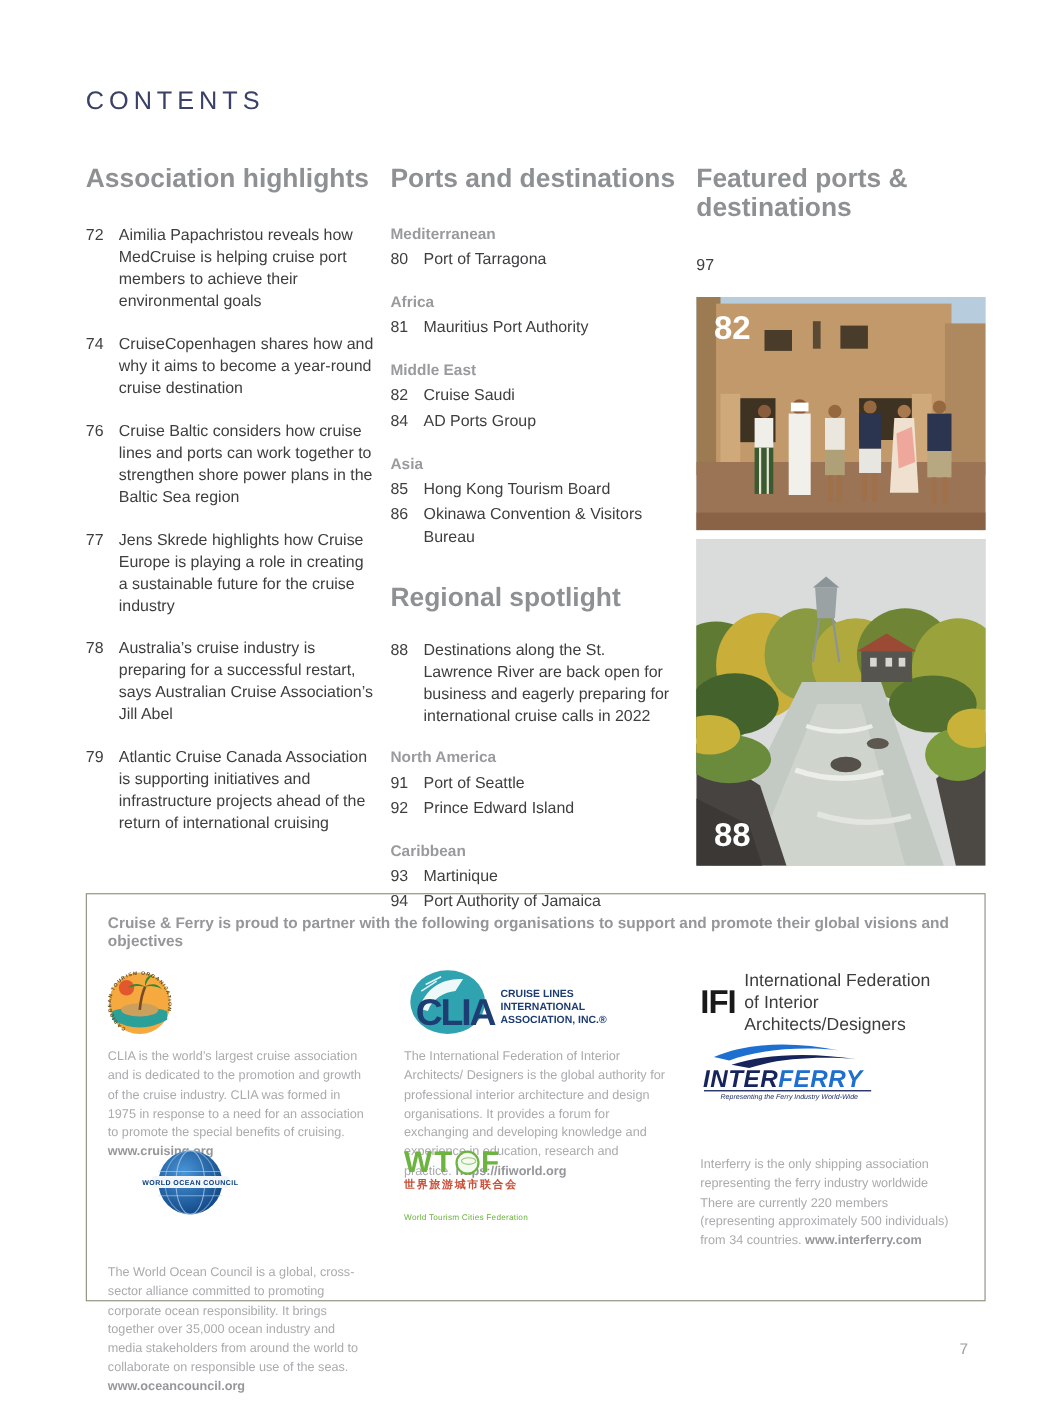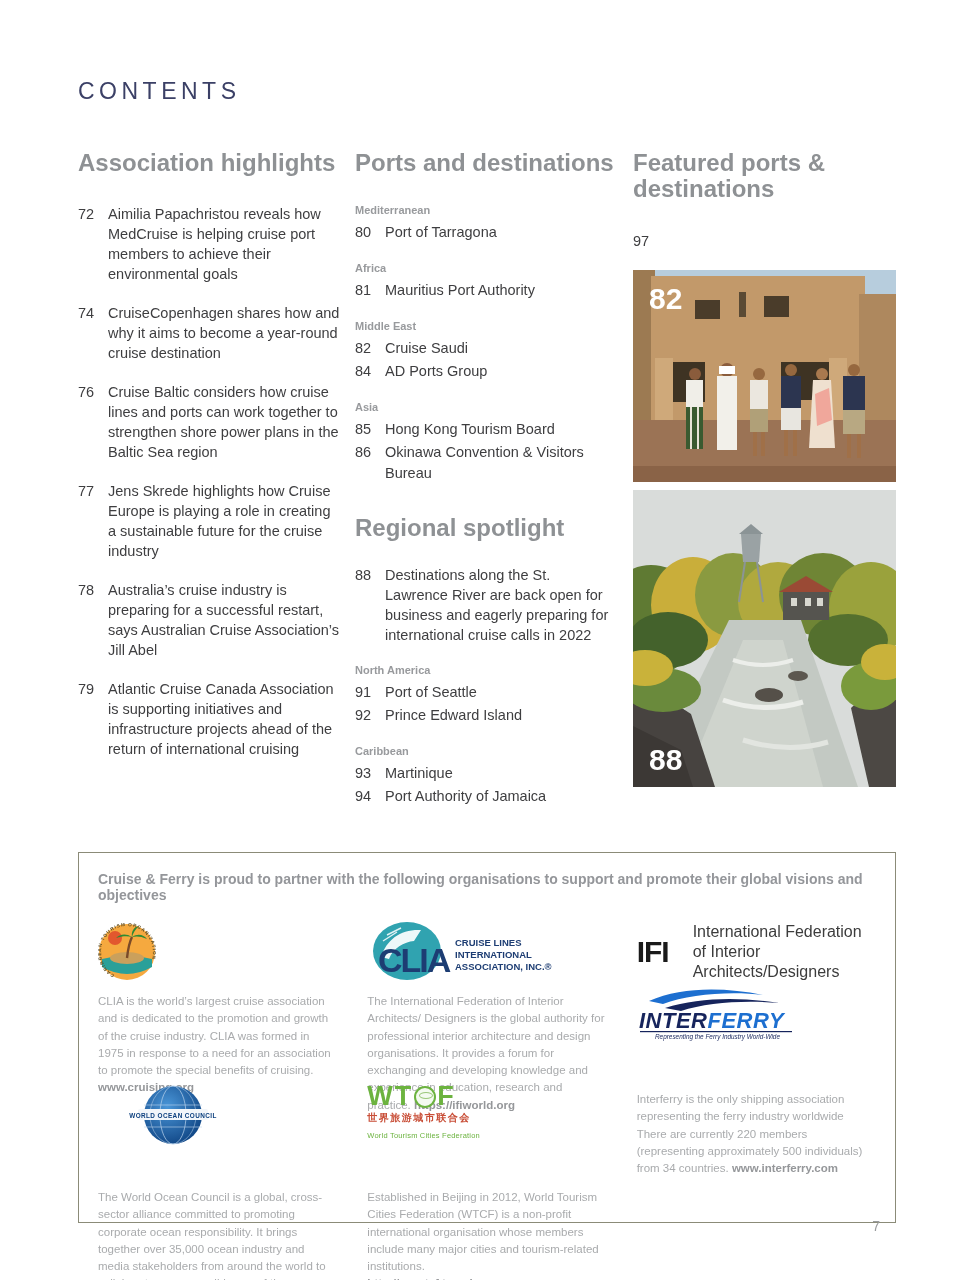--- a/index.html
+++ b/index.html
@@ -15,56 +15,56 @@
   .toc { position:absolute; left:78px; top:150px; width:820px; display:flex; }
   .col1 { width:263px; margin-right:14px; }
   .col2 { width:260px; margin-right:18px; }
   .col3 { width:263px; }
   .col-title {
     font-size:24px; font-weight:bold; color:#8e9194; margin:0 0 28px 0; line-height:1.1;
   }
   .entry { display:flex; font-size:14.5px; line-height:1.38; color:#3e3e40; margin-bottom:19px; }
   .entry .num { width:30px; flex:none; }
   .entry .txt { flex:1; }
-  .region { font-size:11px; font-weight:bold; color:#989a9d; margin:19px 0 6px 0; }
+  .region { font-size:14px; font-weight:bold; color:#989a9d; margin:19px 0 6px 0; }
   .group:first-of-type .region { margin-top:0; }
   .pentry { display:flex; font-size:14.5px; line-height:1.45; color:#3e3e40; margin-bottom:2px; }
   .pentry .num { width:30px; flex:none; }
   .regional-title { margin:30px 0 24px 0; }
   .photo { position:relative; width:263px; background:#d8d8d4; }
   .photo svg { display:block; }
   .photo-label { position:absolute; color:#ffffff; font-weight:bold; font-size:30px; line-height:1; }
   .label-top { top:14px; left:16px; }
   .label-bottom { bottom:12px; left:16px; }
   .photo1 { margin-top:16px; }
   .photo2 { margin-top:8px; }
 
   .partners {
-    position:absolute; left:78px; top:852px; width:818px; height:371px;
+    position:absolute; left:78px; top:812px; width:818px; height:371px;
     border:1px solid #8b8b78; padding:14px 19px 10px 19px;
   }
   .partners-intro { font-size:14px; font-weight:bold; color:#94969a; margin:4px 0 16px 0; }
   .pgrid { display:grid; grid-template-columns:1fr 1fr 1fr; column-gap:30px; }
   .logo-cell { height:66px; display:flex; align-items:center; }
   .logo-cell.row2 { height:74px; align-items:flex-start; padding-bottom:6px; }
   .desc { font-size:11.5px; line-height:1.5; color:#a9abad; padding-top:8px; height:98px; }
   .desc strong { color:#95979a; }
 
   
-  .ifi { display:flex; align-items:center; gap:24px; }
+  .ifi { display:flex; align-items:center; gap:8px; }
   .ifi-acronym { font-size:30px; font-weight:900; color:#1a1a1a; letter-spacing:-1px; }
   .ifi-lines { font-size:16px; color:#3c3c3c; line-height:1.25; }
 
   
   .wtcf { line-height:1; }
   .wtcf-row { display:flex; align-items:center; color:#6cb33f; font-size:27px; font-weight:bold; letter-spacing:2px; }
   .wtcf-globe { width:22px; height:22px; border:2px solid #6cb33f; border-radius:50%; margin:0 1px; position:relative; background:#f4faf0; }
   .wtcf-globe:after { content:""; position:absolute; left:3px; top:4px; width:12px; height:5px; border:1px solid #9bc77a; border-radius:50%; }
   .wtcf-cn { font-size:10px; font-weight:bold; color:#c94f38; letter-spacing:1.5px; margin-top:3px; }
-  .wtcf-en { font-size:7.5px; color:#6cb33f; margin-top:9px; letter-spacing:0.2px; }
+  .wtcf-en { font-size:7.5px; color:#6cb33f; margin-top:20px; letter-spacing:0.2px; }
 
   .folio { position:absolute; right:80px; top:1218px; font-size:14px; color:#9a9c9e; }
 </style>
 </head>
 <body>
 
 <div class="kicker">CONTENTS</div>
 
 <div class="toc">
 
@@ -364,20 +364,16 @@
         <div class="wtcf-en">World Tourism Cities Federation</div>
       </div>
     </div>
 
     <div class="desc">
       <span>Interferry is the only shipping association representing the ferry industry worldwide There are currently 220 members (representing approximately 500 individuals) from 34 countries. </span><strong>www.interferry.com</strong>
     </div>
     <div class="desc">
       <span>The World Ocean Council is a global, cross-sector alliance committed to promoting corporate ocean responsibility. It brings together over 35,000 ocean industry and media stakeholders from around the world to collaborate on responsible use of the seas. </span><strong>www.oceancouncil.org</strong>
     </div>
-    <div class="desc">
-      <span>Established in Beijing in 2012, World Tourism Cities Federation (WTCF) is a non-profit international organisation whose members include many major cities and tourism-related institutions. </span><br>
-      <strong>http://en.wtcf.travel</strong>
-    </div>
   </div>
 </div>
 
 <div class="folio">7</div>
 
 </body></html>

